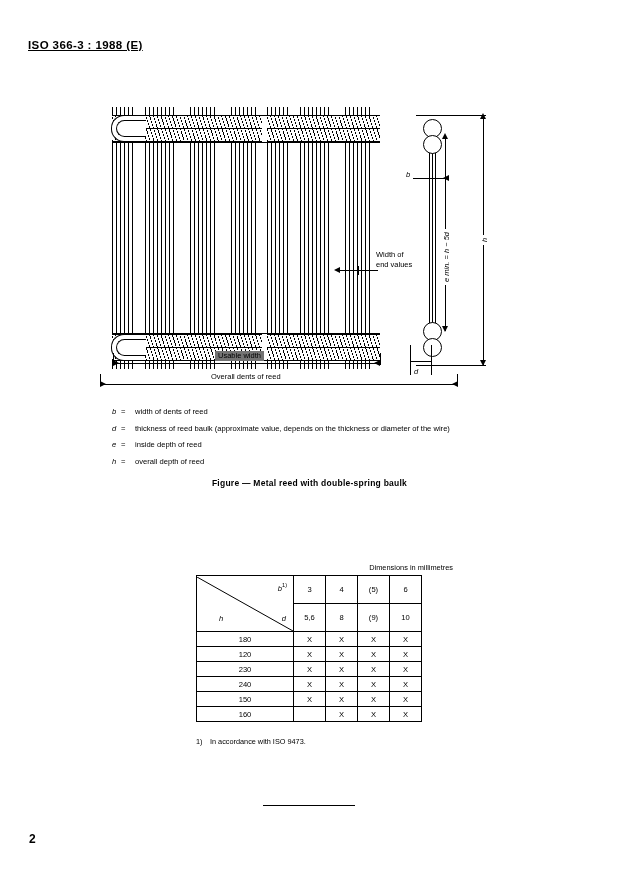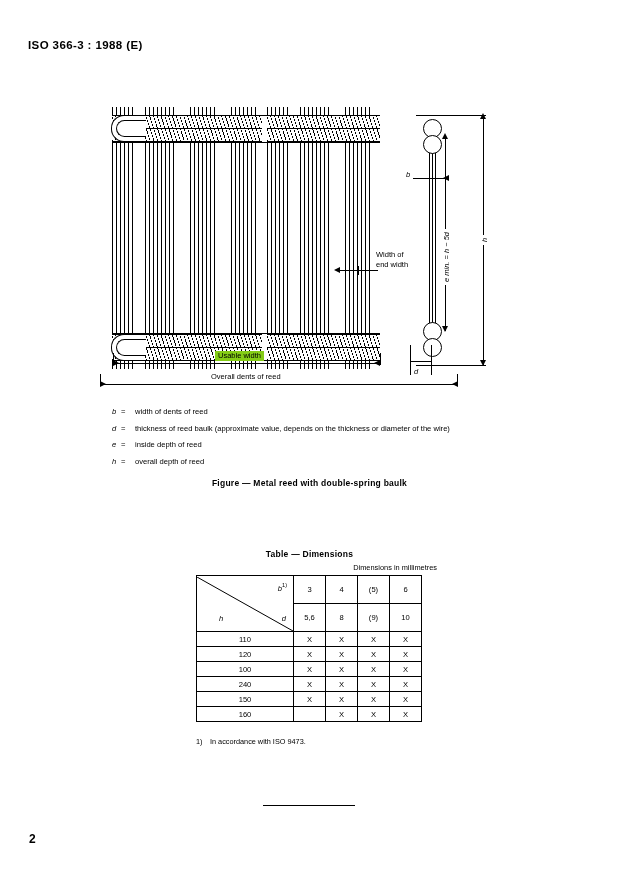--- a/index.html
+++ b/index.html
@@ -20,20 +20,21 @@
   }
 
   
   .doc-header {
     position: absolute;
     left: 28px;
     top: 39px;
     font-size: 11.5px;
     font-weight: bold;
     letter-spacing: 0.4px;
+    text-decoration: underline;
   }
 
   
   #figure-block {
     position: absolute;
     left: 100px;
     top: 95px;
     width: 420px;
     height: 300px;
   }
@@ -248,21 +249,21 @@
     left: 0;
     top: 549px;
     width: 619px;
     text-align: center;
     font-size: 8.5px;
     font-weight: bold;
     letter-spacing: 0.25px;
   }
   #units-note {
     position: absolute;
-    right: 182px;
+    right: 166px;
     top: 563px;
     font-size: 7.4px;
   }
   #dim-table {
     position: absolute;
     left: 196px;
     top: 575px;
     border-collapse: collapse;
     font-size: 7.6px;
   }
@@ -392,31 +393,31 @@
     <div class="reed-side">
       <div class="side-bar"></div>
       <div class="side-bar-mid"></div>
       <div class="coil c1"></div>
       <div class="coil c2"></div>
       <div class="coil c3"></div>
       <div class="coil c4"></div>
     </div>
 
     <div class="fig-label" style="left:276px; top:155px;">Width of</div>
-    <div class="fig-label" style="left:276px; top:165px;">end width</div>
+    <div class="fig-label" style="left:276px; top:165px;">end values</div>
     <div class="dim-h" style="left:236px; top:175px; width:42px;"></div>
     <div class="arrow-l" style="left:234px; top:172px;"></div>
     <div class="tick" style="left:258px; top:171px; height:9px;"></div>
 
     <div class="dim-h" style="left:13px; top:268px; width:267px;"></div>
     <div class="arrow-r" style="left:13px; top:265px;"></div>
     <div class="arrow-l" style="left:274px; top:265px;"></div>
     <div class="tick" style="left:13px; top:258px; height:12px;"></div>
     <div class="tick" style="left:280px; top:258px; height:12px;"></div>
-    <div class="fig-label" style="left:115px; top:256px; background:#84cc16; padding:0 3px;">Usable width</div>
+    <div class="fig-label" style="left:115px; top:256px; background:#737373; padding:0 3px;">Usable width</div>
 
     <div class="dim-h" style="left:0px; top:289px; width:358px;"></div>
     <div class="arrow-r" style="left:0px; top:286px;"></div>
     <div class="arrow-l" style="left:352px; top:286px;"></div>
     <div class="tick" style="left:0px; top:279px; height:12px;"></div>
     <div class="tick" style="left:357px; top:279px; height:12px;"></div>
     <div class="fig-label" style="left:108px; top:277px; background:#fff; padding:0 3px;">Overall dents of reed</div>
 
     <div class="fig-label it" style="left:306px; top:75px;">b</div>
     <div class="dim-h" style="left:313px; top:83px; width:36px;"></div>
@@ -450,21 +451,20 @@
       <span class="legend-sym">d</span><span class="legend-eq">=</span><span>thickness of reed baulk (approximate value, depends on the thickness or diameter of the wire)</span>
     </div>
     <div class="legend-row">
       <span class="legend-sym">e</span><span class="legend-eq">=</span><span>inside depth of reed</span>
     </div>
     <div class="legend-row">
       <span class="legend-sym">h</span><span class="legend-eq">=</span><span>overall depth of reed</span>
     </div>
   </div>
 
-  <div id="table-caption">Table — Dimensions</div>
   <div id="units-note">Dimensions in millimetres</div>
 
   <table id="dim-table">
     <tbody>
       <tr>
         <td class="corner-cell" rowspan="2">
           <div class="corner-inner">
             <svg class="corner-diag" viewBox="0 0 96 54" preserveAspectRatio="none">
               <line x1="0" y1="0" x2="96" y2="54" stroke="#000" stroke-width="1"></line>
             </svg>
@@ -479,35 +479,35 @@
         <td class="val hdr-tall">6</td>
       </tr>
       <tr>
         <td class="val hdr-tall">5,6</td>
         <td class="val hdr-tall">8</td>
         <td class="val hdr-tall">(9)</td>
         <td class="val hdr-tall">10</td>
       </tr>
 
       <tr>
-        <td class="rowhead">110</td>
+        <td class="rowhead">180</td>
         <td class="val">X</td>
         <td class="val">X</td>
         <td class="val">X</td>
         <td class="val">X</td>
       </tr>
       <tr>
         <td class="rowhead">120</td>
         <td class="val">X</td>
         <td class="val">X</td>
         <td class="val">X</td>
         <td class="val">X</td>
       </tr>
       <tr>
-        <td class="rowhead">100</td>
+        <td class="rowhead">230</td>
         <td class="val">X</td>
         <td class="val">X</td>
         <td class="val">X</td>
         <td class="val">X</td>
       </tr>
       <tr>
         <td class="rowhead">240</td>
         <td class="val">X</td>
         <td class="val">X</td>
         <td class="val">X</td>

